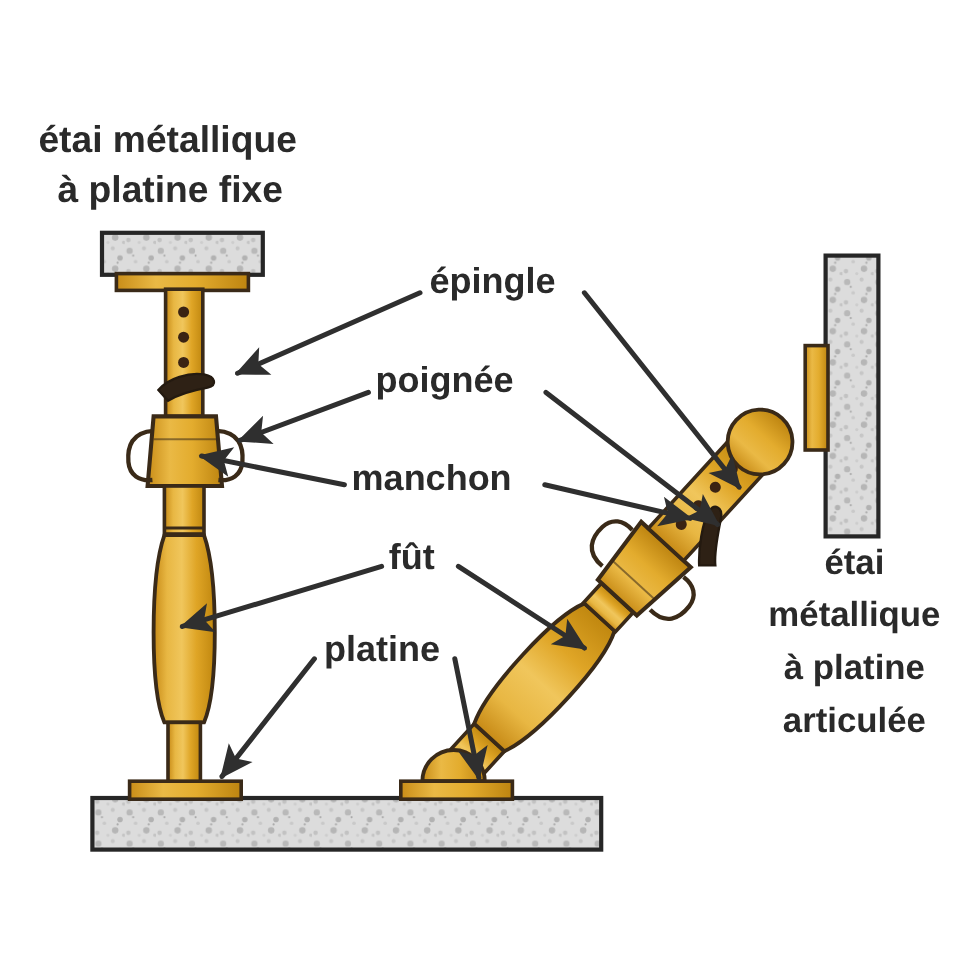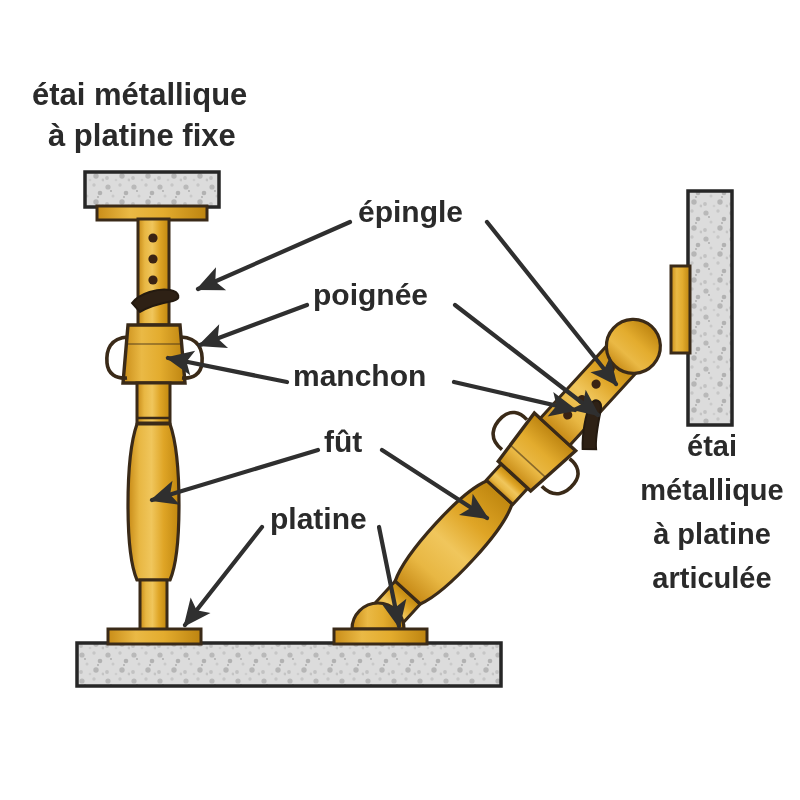--- a/index.html
+++ b/index.html
@@ -11,20 +11,21 @@
     width: 800px;
     height: 800px;
     font-family: "Liberation Sans", sans-serif;
     overflow: hidden;
   }
   #stage {
     position: relative;
     width: 800px;
     height: 576px;
     background: #ffffff;
+    margin-top: 22px;
   }
   svg.diagram {
     position: absolute;
     top: 0;
     left: 0;
     width: 800px;
     height: 800px;
   }
   .lbl {
     font-family: "Liberation Sans", sans-serif;

